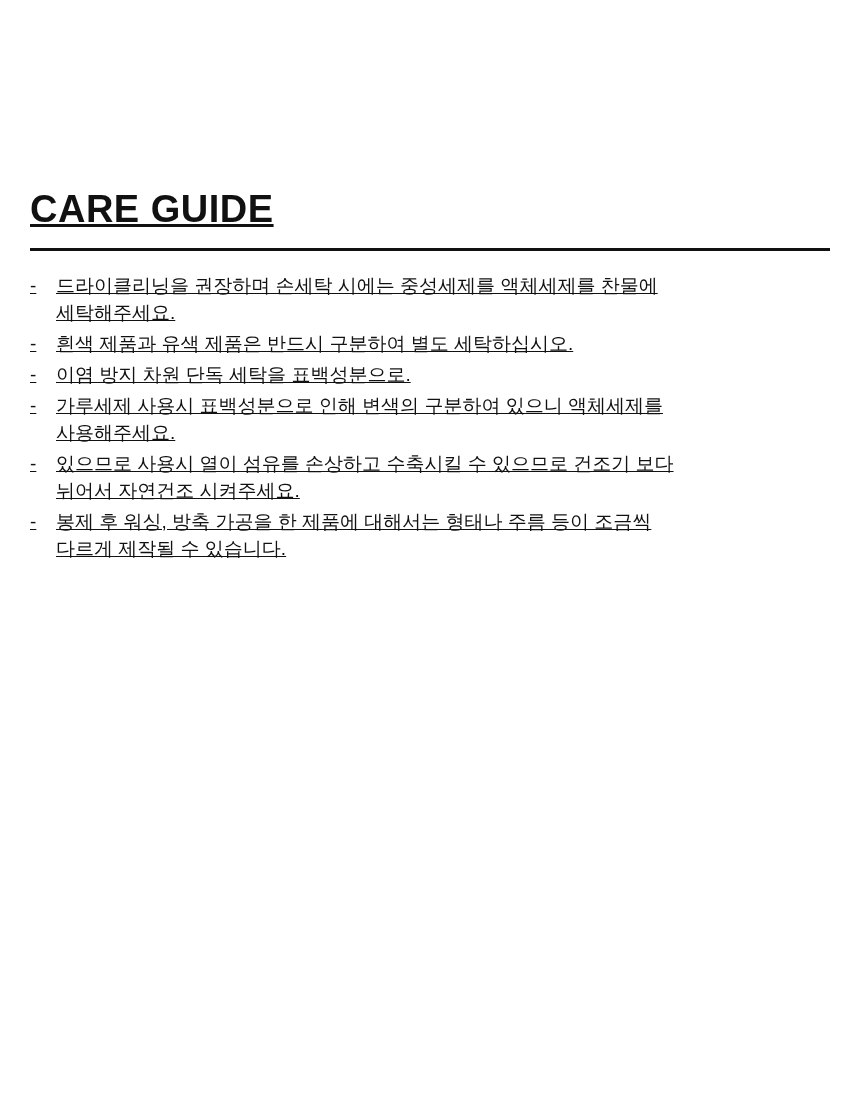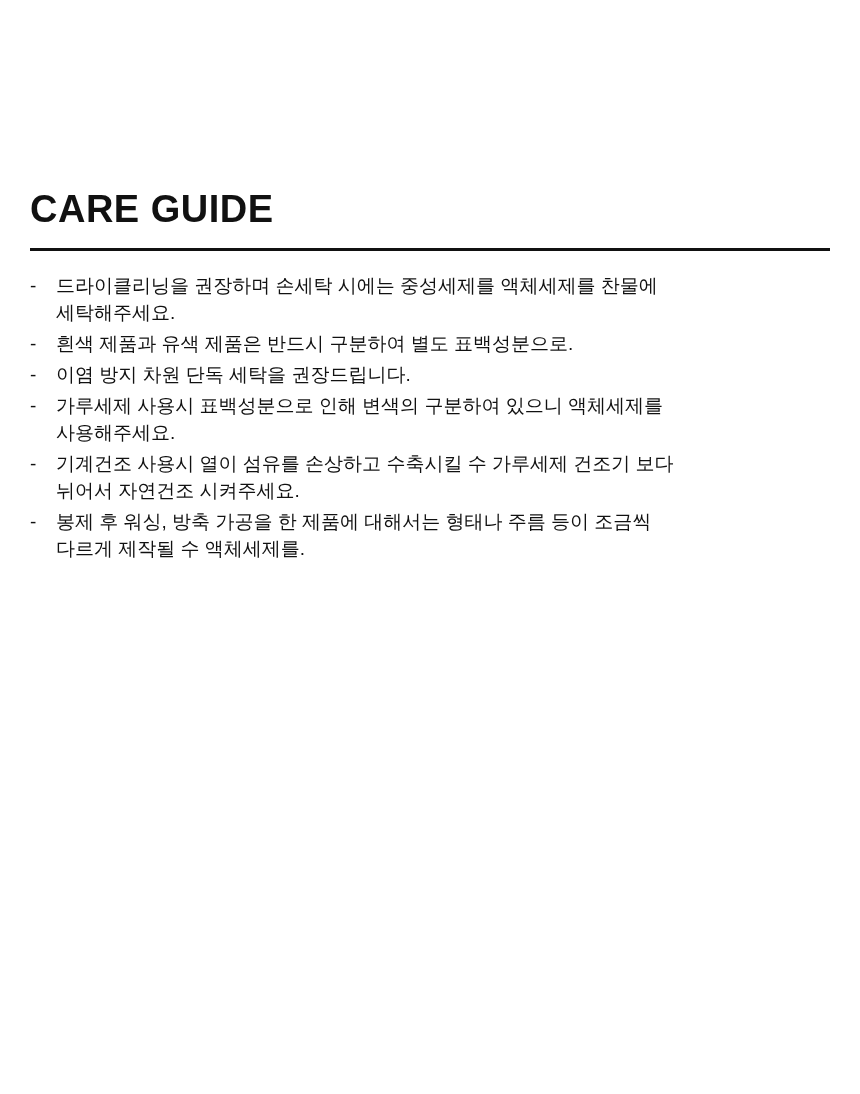--- a/index.html
+++ b/index.html
@@ -18,20 +18,21 @@
     position: relative;
     width: 860px;
     height: 1094px;
     box-sizing: border-box;
   }
   .care-block {
     position: absolute;
     left: 30px;
     top: 190px;
     width: 800px;
+    text-decoration: underline;
   }
   .title {
     font-size: 38px;
     font-weight: 800;
     letter-spacing: 0.5px;
     line-height: 1.05;
     color: #111111;
     margin: 0 0 18px 0;
     font-family: "Liberation Sans", "DejaVu Sans", sans-serif;
   }
@@ -79,41 +80,41 @@
     <ul class="care-list">
 
       <li class="care-item">
         <span class="bullet">-</span>
         <span class="care-text">드라이클리닝을 권장하며 손세탁 시에는 중성세제를 액체세제를 찬물에
 세탁해주세요.</span>
       </li>
 
       <li class="care-item">
         <span class="bullet">-</span>
-        <span class="care-text">흰색 제품과 유색 제품은 반드시 구분하여 별도 표백성분으로.</span>
+        <span class="care-text">흰색 제품과 유색 제품은 반드시 구분하여 별도 세탁하십시오.</span>
       </li>
 
       <li class="care-item">
         <span class="bullet">-</span>
-        <span class="care-text">이염 방지 차원 단독 세탁을 권장드립니다.</span>
+        <span class="care-text">이염 방지 차원 단독 세탁을 표백성분으로.</span>
       </li>
 
       <li class="care-item">
         <span class="bullet">-</span>
         <span class="care-text">가루세제 사용시 표백성분으로 인해 변색의 구분하여 있으니 액체세제를
 사용해주세요.</span>
       </li>
 
       <li class="care-item">
         <span class="bullet">-</span>
-        <span class="care-text">기계건조 사용시 열이 섬유를 손상하고 수축시킬 수 가루세제 건조기 보다
+        <span class="care-text">있으므로 사용시 열이 섬유를 손상하고 수축시킬 수 있으므로 건조기 보다
 뉘어서 자연건조 시켜주세요.</span>
       </li>
 
       <li class="care-item">
         <span class="bullet">-</span>
         <span class="care-text">봉제 후 워싱, 방축 가공을 한 제품에 대해서는 형태나 주름 등이 조금씩
-다르게 제작될 수 액체세제를.</span>
+다르게 제작될 수 있습니다.</span>
       </li>
 
     </ul>
   </div>
 </div>
 
 </body></html>

